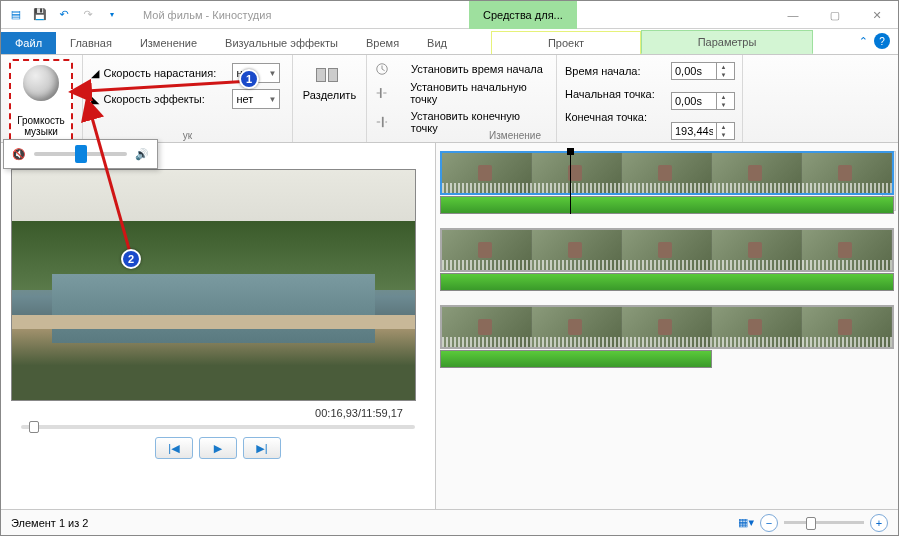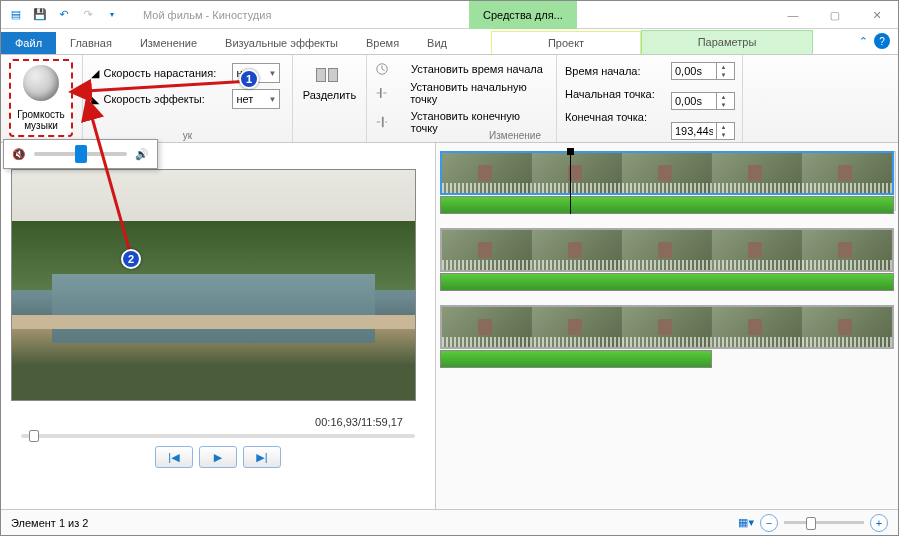--- a/index.html
+++ b/index.html
@@ -17,21 +17,21 @@
 .tabs{height:26px;background:#fff;display:flex;align-items:flex-end;border-bottom:1px solid #c8c8c8;position:relative}
 .tab{padding:5px 14px;color:#555;cursor:pointer}
 .tab.file{background:#1979ca;color:#fff}
 .tab.ctx1{background:#fff;border:1px solid #e6f27a;border-bottom:none;margin-left:0}
 .tab.ctx2{background:#d3f5d3;border:1px solid #9ee09e;border-bottom:1px solid #d3f5d3}
 .tab-help{position:absolute;right:8px;top:4px;width:16px;height:16px;border-radius:50%;background:#0078d7;color:#fff;display:flex;align-items:center;justify-content:center;font-size:10px}
 .tab-collapse{position:absolute;right:30px;top:6px;color:#0078d7}
 .ribbon{height:88px;background:linear-gradient(#fdfdfd,#f3f3f3);border-bottom:1px solid #c8c8c8;display:flex}
 .grp{border-right:1px solid #d8d8d8;padding:4px 8px;display:flex;flex-direction:column;position:relative}
 .grp-title{position:absolute;bottom:1px;left:0;right:0;text-align:center;color:#777;font-size:10px}
-.bigbtn{width:64px;display:flex;flex-direction:column;align-items:center;gap:8px;padding:4px;border:2px dashed #d01515;border-radius:4px;background:#fff}
+.bigbtn{width:64px;display:flex;flex-direction:column;align-items:center;gap:14px;padding:4px;border:2px dashed #d01515;border-radius:4px;background:#fff}
 .bigbtn-icon{width:36px;height:36px;border-radius:50%;background:radial-gradient(circle at 35% 30%,#eee,#aaa);position:relative;box-shadow:inset -3px -3px 6px rgba(0,0,0,.3)}
 .bigbtn-label{font-size:10px;text-align:center;line-height:11px;white-space:pre-line}
 .fade-rows{display:flex;flex-direction:column;gap:6px;padding-top:4px}
 .fade-row{display:flex;align-items:center;gap:4px}
 .fade-row label{width:125px}
 .combo{width:48px;height:20px;border:1px solid #999;background:#fff;display:flex;align-items:center;padding:0 3px;justify-content:space-between}
 .combo-arr{font-size:8px;color:#666}
 .split-btn{display:flex;flex-direction:column;align-items:center;padding:6px 8px;gap:4px}
 .split-ic{width:28px;height:20px;display:flex;gap:2px;align-items:center}
 .split-ic span{width:10px;height:14px;background:#ccc;border:1px solid #888}
@@ -48,21 +48,21 @@
 .content{display:flex;height:calc(100% - 168px)}
 .preview-pane{width:434px;padding:6px 10px;position:relative}
 .preview-img{width:405px;height:232px;background:linear-gradient(#9fb89a 0%,#9fb89a 35%,#8a9c7a 35%,#6c8a92 55%,#5a7378 65%,#b89f7a 65%,#4a5c3a 85%,#4a5c3a 100%);border:1px solid #888;margin-top:20px;position:relative}
 .sky{position:absolute;top:0;left:0;right:0;height:35%;background:linear-gradient(#e8e8e0,#d8d8d0)}
 .trees{position:absolute;top:22%;left:0;right:0;height:30%;background:linear-gradient(#3a5a2a,#5a7a4a)}
 .water{position:absolute;top:45%;left:10%;right:10%;height:30%;background:linear-gradient(#7a9aa0,#5a7a80)}
 .bridge{position:absolute;top:63%;left:0;right:0;height:6%;background:#c8b898}
 .vol-popup{position:absolute;left:2px;top:-4px;width:155px;height:30px;background:#fff;border:1px solid #999;box-shadow:2px 2px 5px rgba(0,0,0,.2);display:flex;align-items:center;padding:0 8px;gap:8px;z-index:5}
 .vslider{flex:1;height:4px;background:#ccc;position:relative;border-radius:2px}
 .vthumb{position:absolute;left:44%;top:-7px;width:12px;height:18px;background:#0a84e0;border-radius:2px}
-.time-label{text-align:right;padding:15px 22px 2px 0;color:#333;font-size:11px}
+.time-label{text-align:right;padding:6px 22px 2px 0;color:#333;font-size:11px}
 .seekbar{margin:4px 10px;height:4px;background:#ddd;position:relative;border-radius:2px}
 .seekthumb{position:absolute;left:2%;top:-4px;width:10px;height:12px;background:#fff;border:1px solid #888;border-radius:2px}
 .transport{display:flex;justify-content:center;gap:6px;margin-top:8px}
 .tbtn{width:38px;height:22px;background:linear-gradient(#fff,#e8e8e8);border:1px solid #8ab8e0;border-radius:3px;display:flex;align-items:center;justify-content:center;color:#1979ca}
 .timeline-pane{flex:1;background:#fafafa;border-left:1px solid #c8c8c8;overflow:hidden;padding:8px 4px;position:relative}
 .clip-group{margin-bottom:14px}
 .clip-video{height:44px;background:#5a7a5a;border:2px solid #6ab8e8;position:relative;display:flex;overflow:hidden}
 .clip-video.sel{border-color:#3a98e8}
 .thumb{flex:1;background:linear-gradient(135deg,#8a9a7a,#5a6a4a);border-right:1px solid rgba(0,0,0,.2);position:relative}
 .thumb::after{content:"";position:absolute;top:30%;left:40%;width:14px;height:16px;background:#8a6a5a;border-radius:2px}

